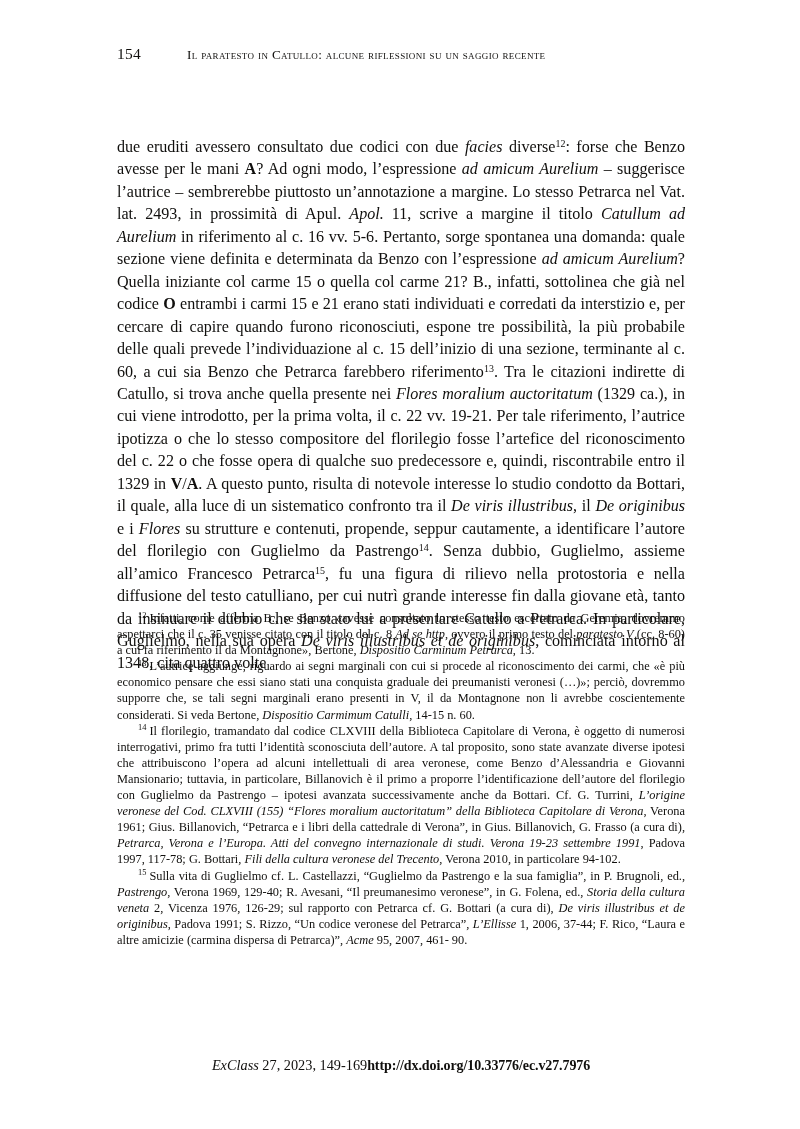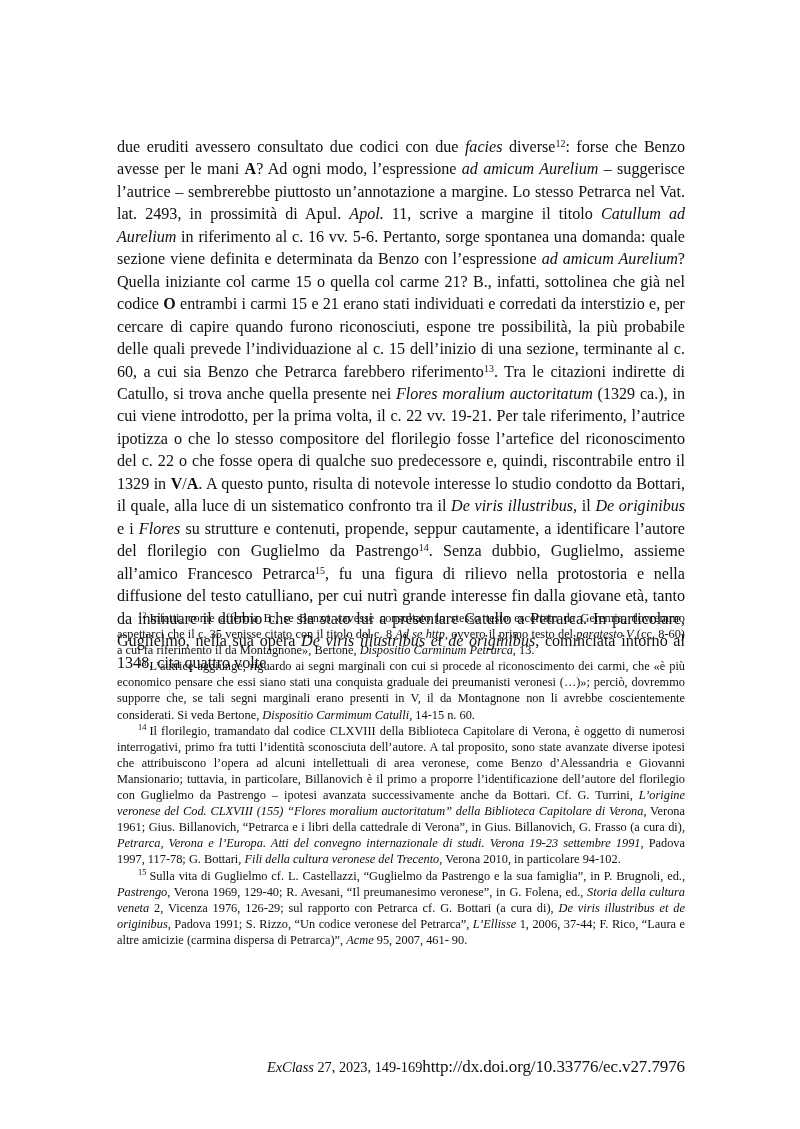--- a/index.html
+++ b/index.html
@@ -80,41 +80,46 @@
 
   
   .footer {
     position: absolute;
     left: 117px;
     top: 1057px;
     width: 568px;
     height: 20px;
     font-size: 14.3px;
     display: flex;
-    justify-content: flex-end;
+    justify-content: center;
     align-items: baseline;
   }
   .footer-right {
-    font-size: 17px;
+    font-size: 14px;
     letter-spacing: -0.1px;
+    font-weight: bold;
   }
 
   i, .it { font-style: italic; }
   b, .bd { font-weight: bold; }
   sup {
     font-size: 0.62em;
     vertical-align: 0.46em;
     line-height: 0;
   }
 </style>
 </head>
 <body>
 
 <div class="page">
 
+  <div class="runhead">
+    <span class="folio">154</span>
+    <span class="runhead-title">Il paratesto in Catullo: alcune riflessioni su un saggio recente</span>
+  </div>
 
   <div class="body">
     <p>due eruditi avessero consultato due codici con due <i>facies</i> diverse<sup>12</sup>: forse che Benzo avesse per le mani <b>A</b>? Ad ogni modo, l’espressione <i>ad amicum Aurelium</i> – suggerisce l’autrice – sembrerebbe piuttosto un’annotazione a margine. Lo stesso Petrarca nel Vat. lat. 2493, in prossimità di Apul. <i>Apol.</i> 11, scrive a margine il titolo <i>Catullum ad Aurelium</i> in riferimento al c. 16 vv. 5-6. Pertanto, sorge spontanea una domanda: quale sezione viene definita e determinata da Benzo con l’espressione <i>ad amicum Aurelium</i>? Quella iniziante col carme 15 o quella col carme 21? B., infatti, sottolinea che già nel codice <b>O</b> entrambi i carmi 15 e 21 erano stati individuati e corredati da interstizio e, per cercare di capire quando furono riconosciuti, espone tre possibilità, la più probabile delle quali prevede l’individuazione al c. 15 dell’inizio di una sezione, terminante al c. 60, a cui sia Benzo che Petrarca farebbero riferimento<sup>13</sup>. Tra le citazioni indirette di Catullo, si trova anche quella presente nei <i>Flores moralium auctoritatum</i> (1329 ca.), in cui viene introdotto, per la prima volta, il c. 22 vv. 19-21. Per tale riferimento, l’autrice ipotizza o che lo stesso compositore del florilegio fosse l’artefice del riconoscimento del c. 22 o che fosse opera di qualche suo predecessore e, quindi, riscontrabile entro il 1329 in <b>V</b>/<b>A</b>. A questo punto, risulta di notevole interesse lo studio condotto da Bottari, il quale, alla luce di un sistematico confronto tra il <i>De viris illustribus</i>, il <i>De originibus</i> e i <i>Flores</i> su strutture e contenuti, propende, seppur cautamente, a identificare l’autore del florilegio con Guglielmo da Pastrengo<sup>14</sup>. Senza dubbio, Guglielmo, assieme all’amico Francesco Petrarca<sup>15</sup>, fu una figura di rilievo nella protostoria e nella diffusione del testo catulliano, per cui nutrì grande interesse fin dalla giovane età, tanto da insinuare il dubbio che sia stato lui a presentare Catullo a Petrarca. In particolare, Guglielmo, nella sua opera <i>De viris illustribus et de originibus</i>, cominciata intorno al 1348, cita quattro volte</p>
   </div>
 
   <div class="notes">
     <p class="note">
       <sup>12</sup><span>Infatti, come afferma B., se Benzo «avesse consultato lo stesso testo escertato da Geremia, dovremmo aspettarci che il c. 35 venisse citato con il titolo del c. 8 <i>Ad se http</i>, ovvero il primo testo del <i>paratesto V</i> (cc. 8-60) a cui fa riferimento il da Montagnone», Bertone, <i>Dispositio Carminum Petrarca</i>, 13.</span>
     </p>
     <p class="note">

